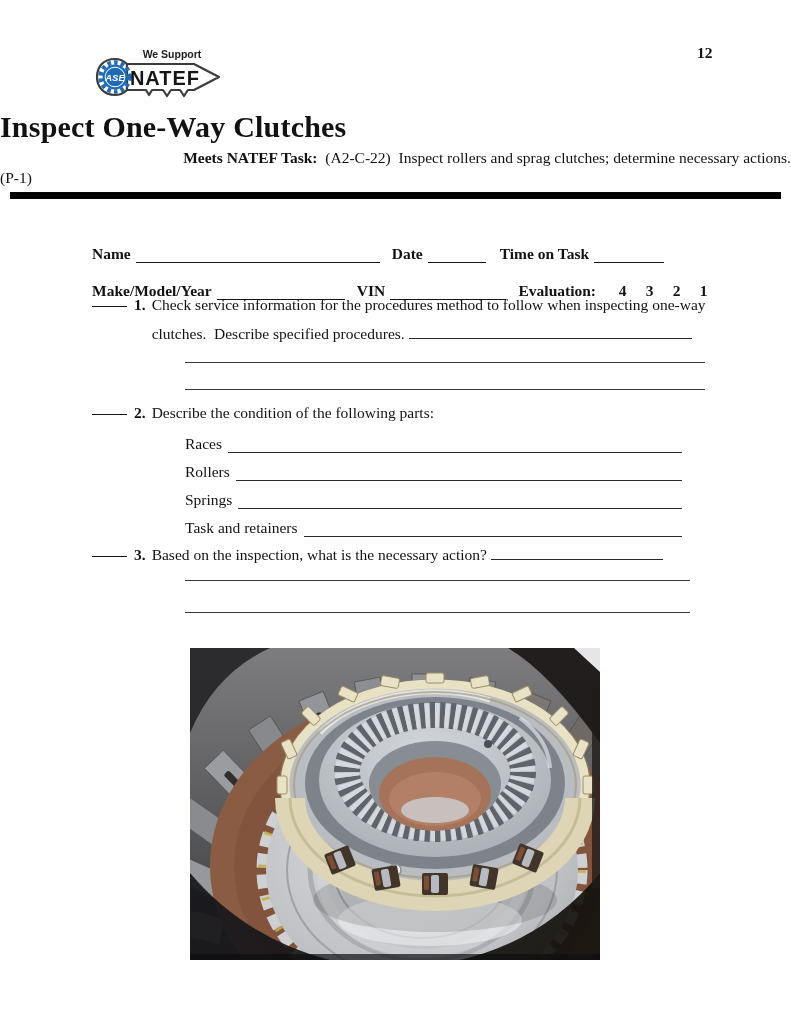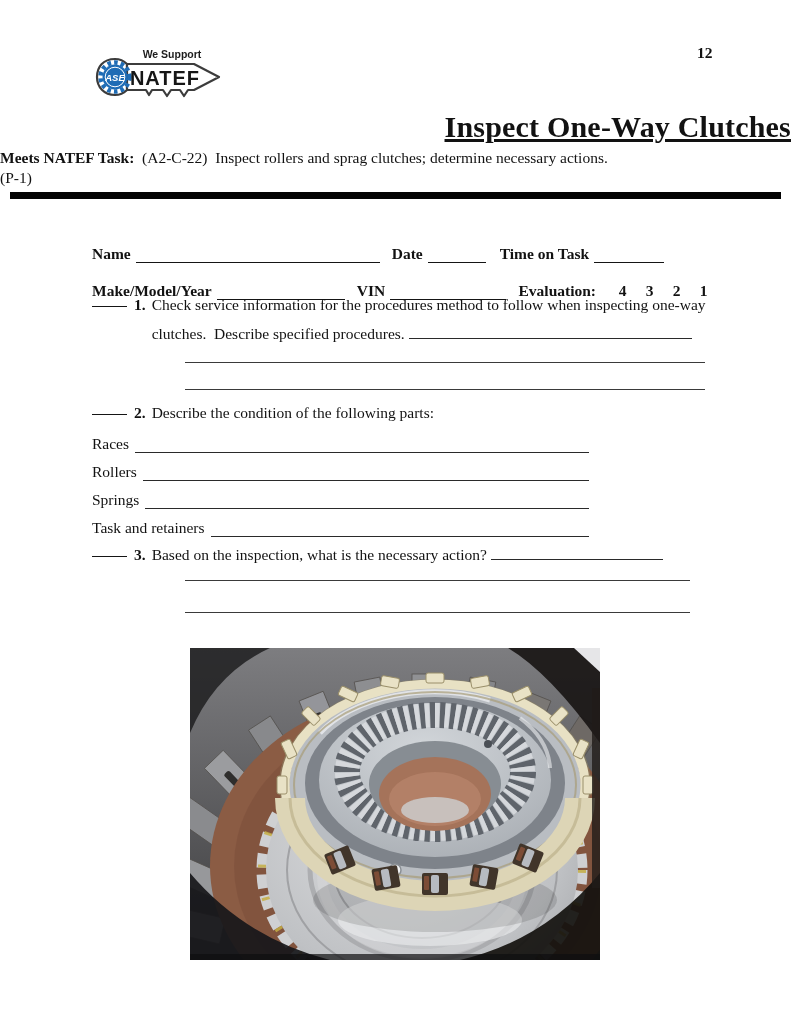--- a/index.html
+++ b/index.html
@@ -3,22 +3,22 @@
 <meta charset="utf-8">
 <style>
   html,body{margin:0;padding:0;background:#ffffff;}
   .page{
     position:relative;width:791px;height:1024px;background:#ffffff;
     font-family:"Liberation Serif","DejaVu Serif",serif;color:#121212;overflow:hidden;
   }
   .abs{position:absolute;}
   .page-number{left:697px;top:44px;font-size:15.5px;font-weight:bold;}
   .logo{left:93px;top:45px;width:135px;height:58px;}
-  .title{left:0;top:110px;width:100%;text-align:right;font-size:30px;font-weight:bold;letter-spacing:.2px;text-decoration:underline;}
-  .task-line{left:0;top:149px;width:100%;text-align:left;font-size:15.5px;white-space:pre-wrap;}
+  .title{left:0;top:110px;width:100%;text-align:left;font-size:30px;font-weight:bold;letter-spacing:.2px;}
+  .task-line{left:0;top:149px;width:100%;text-align:right;font-size:15.5px;white-space:pre-wrap;}
   .task-line b{font-weight:bold;}
   .priority{left:0;top:169px;width:100%;font-size:15.5px;}
   .rule{left:10px;top:192px;width:771px;height:7px;background:#030303;}
   .formrow{left:92px;width:625px;display:flex;align-items:flex-end;font-size:15.5px;font-weight:bold;white-space:nowrap;margin-top:27px;}
   .row1{top:218px;}
   .row2{top:255px;}
   .u{display:inline-block;border-bottom:1.6px solid #151515;height:13px;}
   .gap12{width:12px;flex:none;}
   .gap14{width:14px;flex:none;}
   .evals{display:flex;margin-left:13px;}
@@ -35,21 +35,21 @@
   .fill-283{width:283px;}
   .fill-172{width:172px;}
   .ans{margin-left:93px;}
   .ans-line{border-bottom:1.6px solid #3a3a3a;}
   .t1 .ans-line{width:520px;}
   .t1 .a1{height:14px;}
   .t1 .a2{height:26px;}
   .t3 .ans-line{width:505px;}
   .t3 .a1{height:11px;}
   .t3 .a2{height:31px;}
-  .parts{width:497px;}
+  .parts{margin-left:93px;width:497px;}
   .part-row{display:flex;align-items:flex-end;height:28px;}
   .part-row.first{height:26px;}
   .part-label{flex:none;padding-right:6px;line-height:18px;}
   .part-line{flex:1;border-bottom:1.6px solid #2a2a2a;height:4px;}
   .photo{left:190px;top:648px;width:410px;height:312px;}
   .photo svg{display:block;}
   svg text{font-family:"Liberation Sans","DejaVu Sans",sans-serif;}
 </style>
 </head>
 <body>

